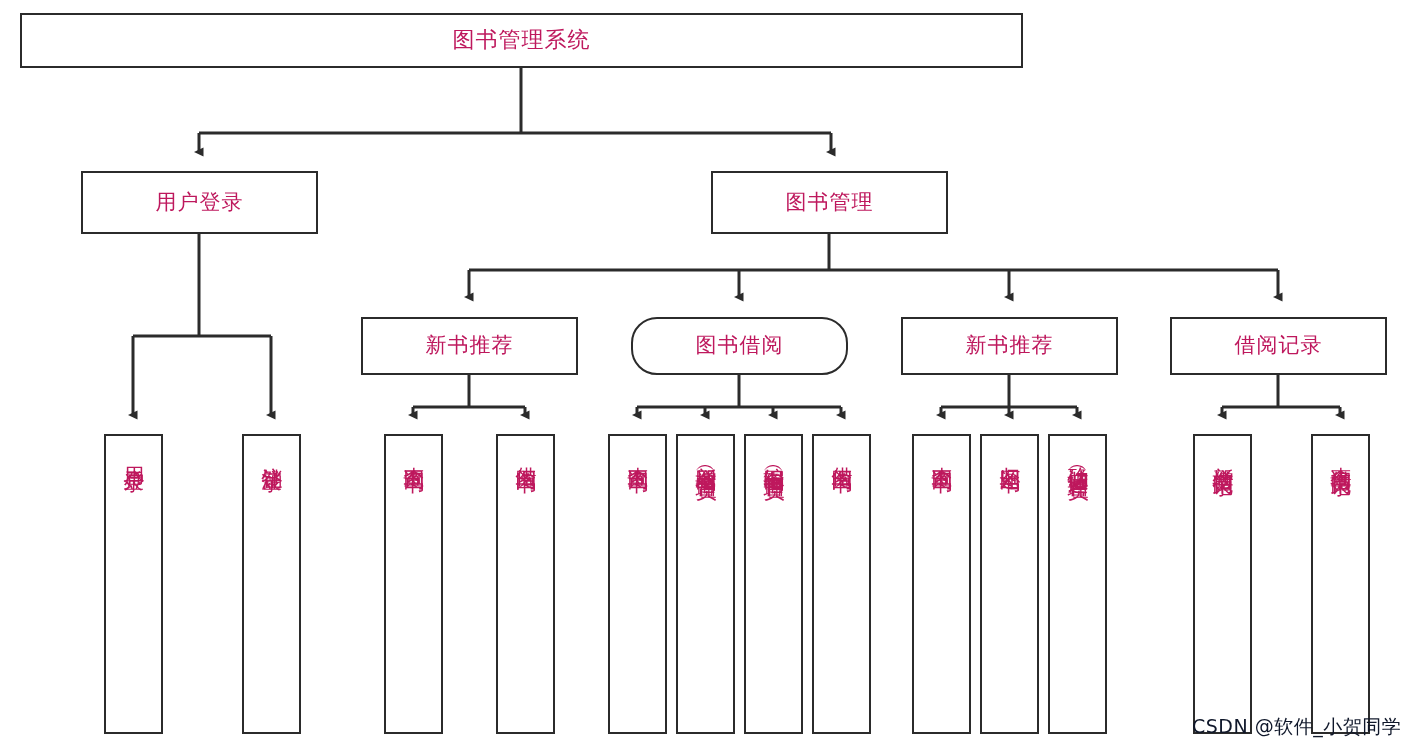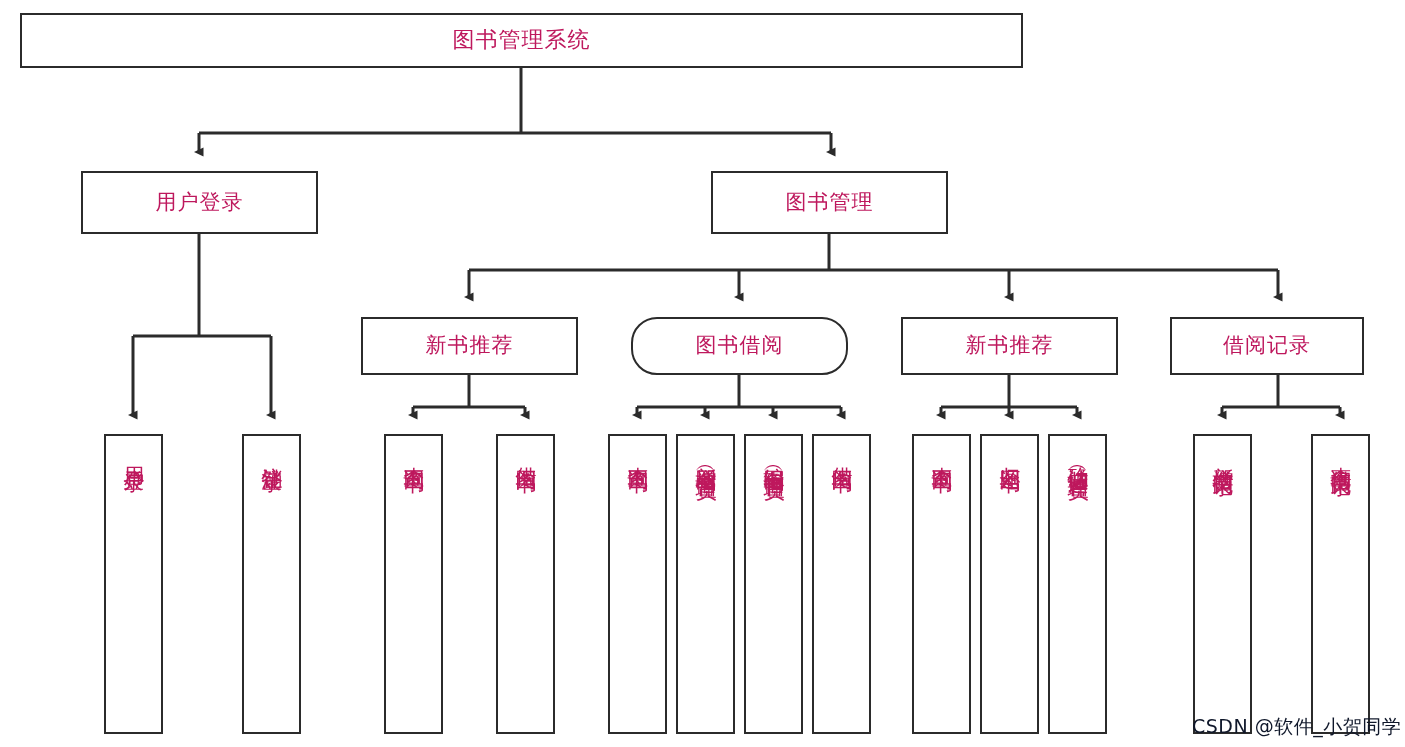--- a/index.html
+++ b/index.html
@@ -136,21 +136,21 @@
 
   <div class="node horiz" style="left:361px; top:317px; width:217px; height:58px;">
     <span>新书推荐</span>
   </div>
   <div class="node horiz" style="left:631px; top:317px; width:217px; height:58px;border-radius:26px;">
     <span>图书借阅</span>
   </div>
   <div class="node horiz" style="left:901px; top:317px; width:217px; height:58px;">
     <span>新书推荐</span>
   </div>
-  <div class="node horiz" style="left:1170px; top:317px; width:194px; height:58px;">
+  <div class="node horiz" style="left:1170px; top:317px; width:217px; height:58px;">
     <span>借阅记录</span>
   </div>
 
   <div class="node leaf" style="left:104px; top:434px; width:59px; height:300px;">
     <span class="vtext">用户登录</span>
   </div>
   <div class="node leaf" style="left:242px; top:434px; width:59px; height:300px;">
     <span class="vtext">注销登录</span>
   </div>
 

